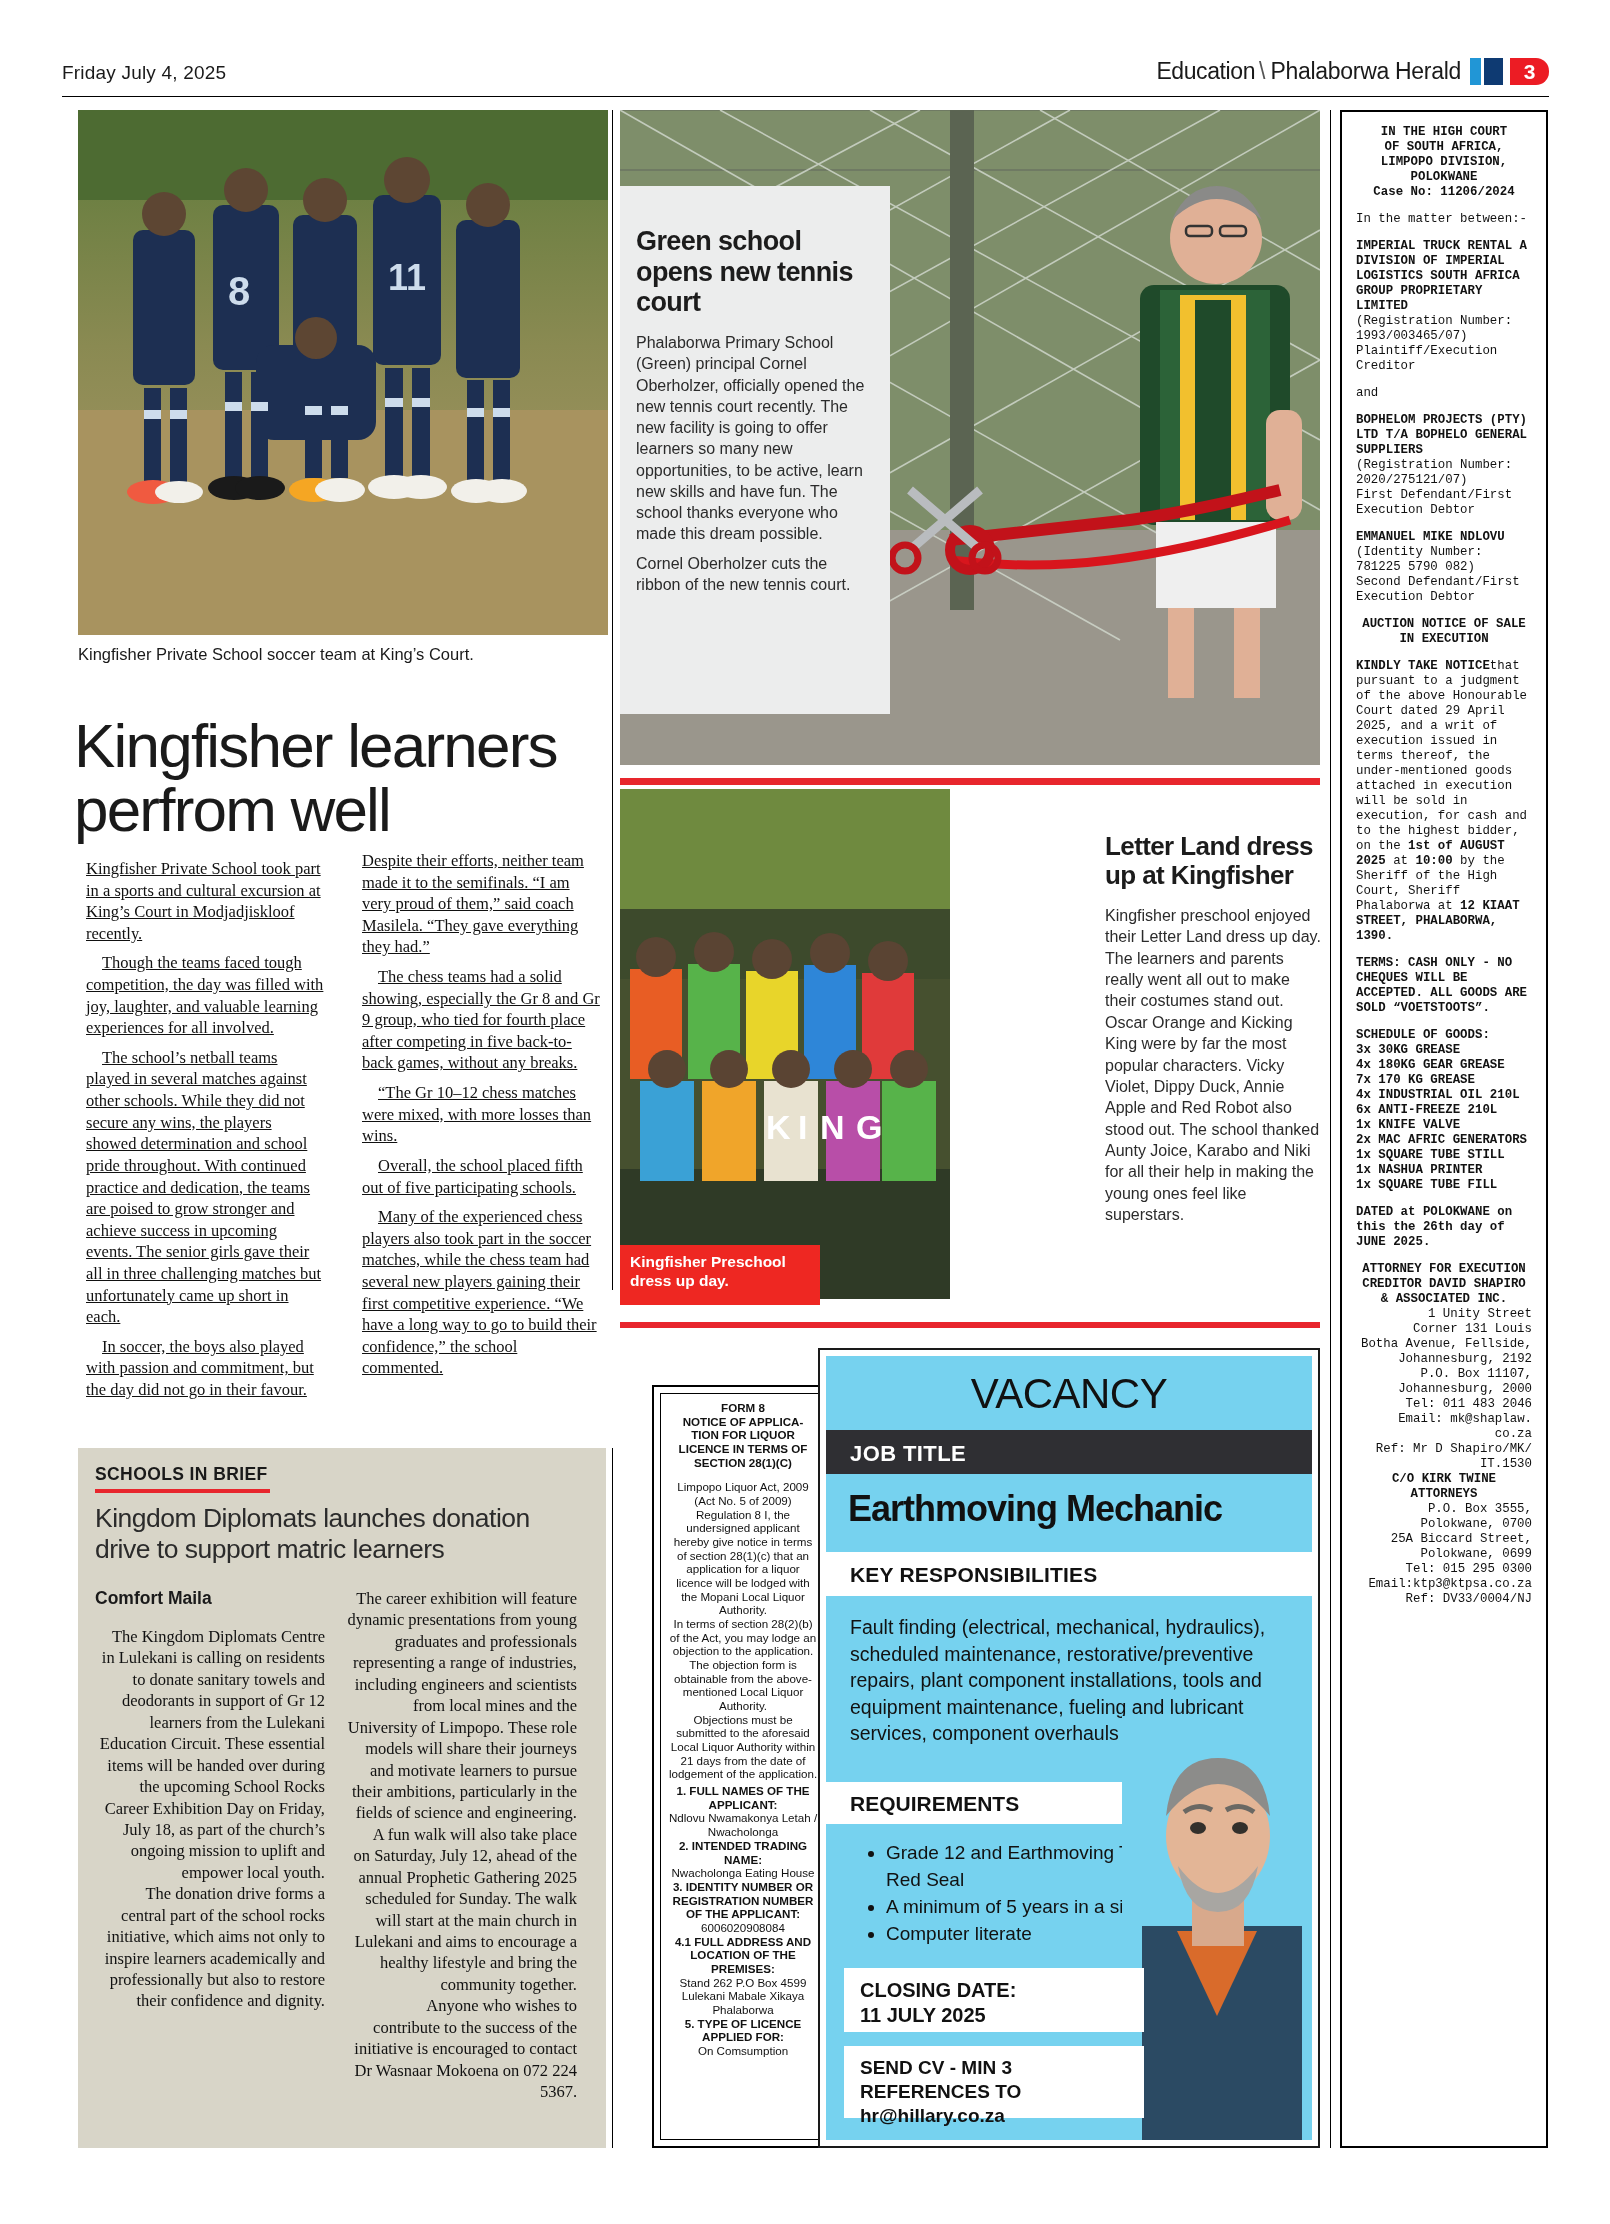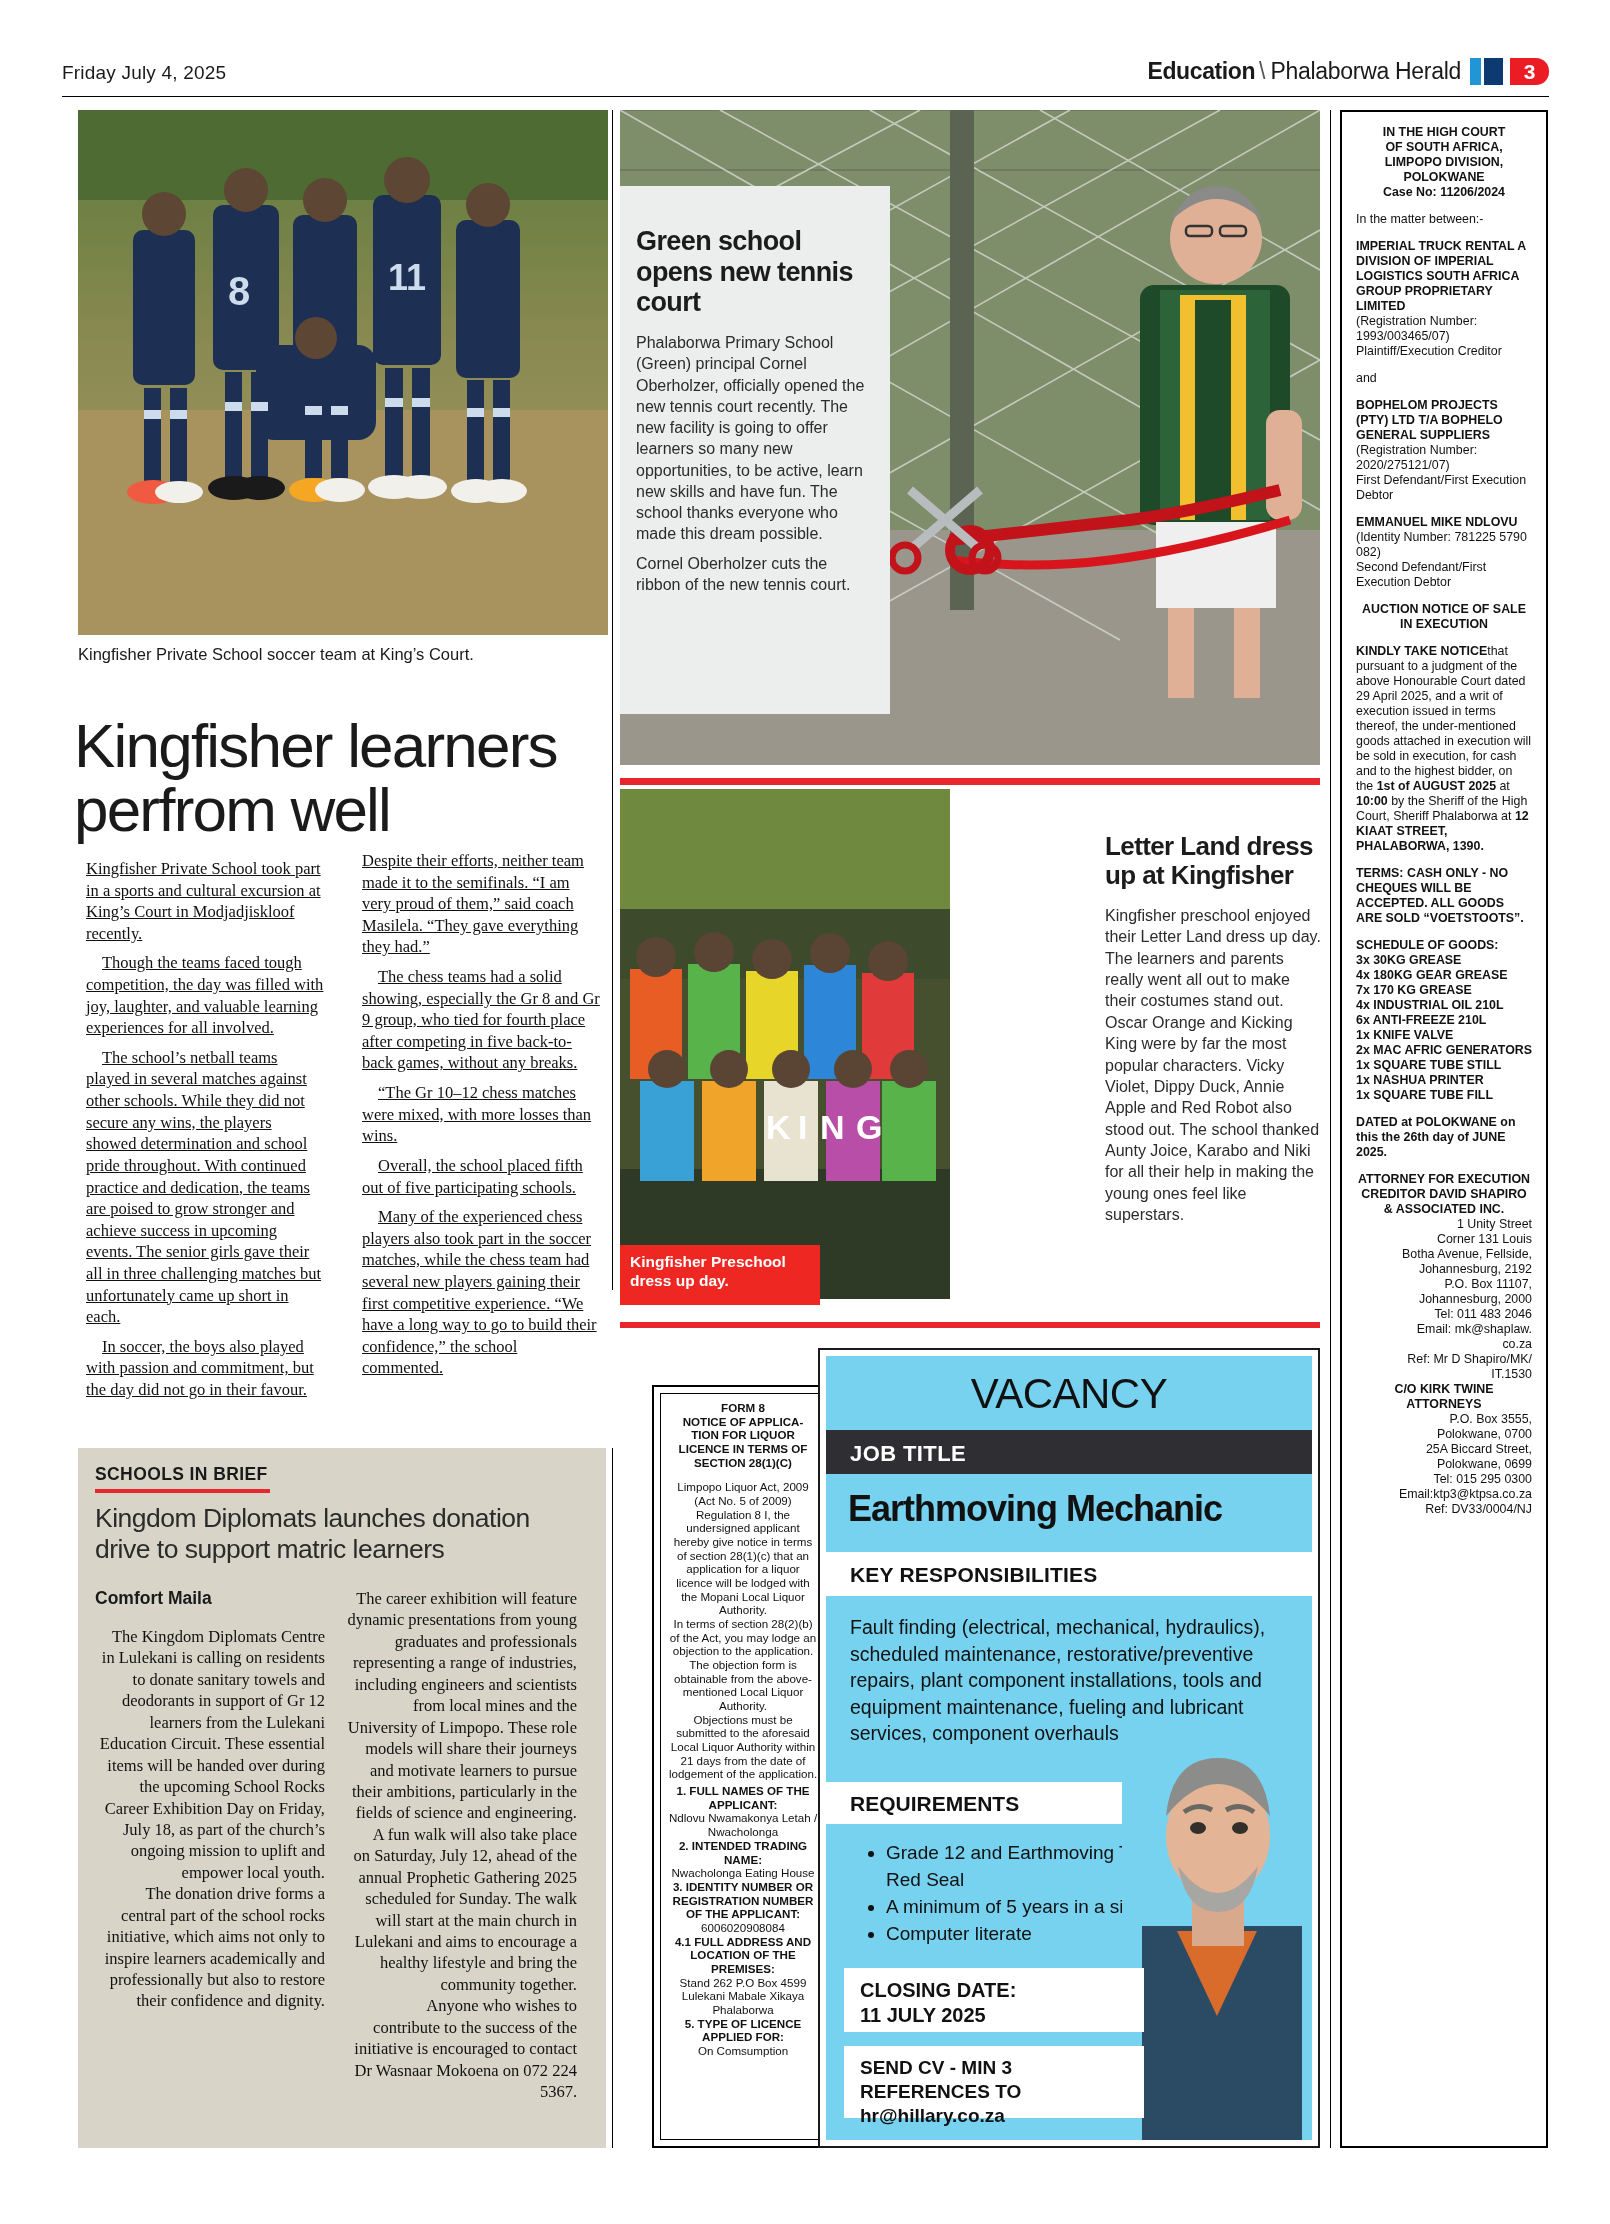--- a/index.html
+++ b/index.html
@@ -5,21 +5,21 @@
   html,body{margin:0;padding:0;background:#b9b9b9;}
   body{font-family:"Liberation Sans",sans-serif;}
   .page{
     position:relative;width:1610px;height:2224px;background:#ffffff;
     margin:0 auto;overflow:hidden;
   }
   
   .masthead{position:absolute;left:62px;top:58px;width:1487px;height:36px;}
   .date{position:absolute;left:0;top:4px;font-size:19px;color:#1a1a1a;font-family:"Liberation Sans",sans-serif;letter-spacing:.2px;}
   .mast-right{position:absolute;right:0;top:0;display:flex;align-items:center;gap:0;}
-  .mast-section{font-size:23px;font-weight:bold;color:#1a1a1a;letter-spacing:-.4px;}
+  .mast-section{font-size:23px;font-weight:normal;color:#1a1a1a;letter-spacing:-.4px;}
   .mast-slash{font-size:23px;color:#555;margin:0 5px 0 4px;}
   .mast-title{font-size:23px;color:#1a1a1a;letter-spacing:-.3px;}
   .flagbar{display:flex;align-items:center;margin-left:9px;}
   .flag-lt{width:11px;height:27px;background:#2196d6;}
   .flag-dk{width:19px;height:27px;background:#0e3a72;margin-left:3px;}
   .pagenum{width:39px;height:27px;background:#ec1c24;border-radius:0 13px 13px 0;color:#fff;font-size:21px;font-weight:bold;
            display:flex;align-items:center;justify-content:center;margin-left:7px;}
   .hrule{position:absolute;left:62px;top:96px;width:1487px;height:1px;background:#000;}
   .vdiv{position:absolute;width:1px;background:#000;}
 
@@ -81,21 +81,21 @@
   .vac-cd-box{position:absolute;left:18px;top:612px;width:300px;height:64px;background:#fff;}
   .vac-cd{position:absolute;left:16px;top:10px;font-size:20px;font-weight:bold;color:#111;line-height:1.25;}
   .vac-send-box{position:absolute;left:18px;top:690px;width:300px;height:72px;background:#fff;}
   .vac-send{position:absolute;left:16px;top:10px;width:270px;font-size:19px;font-weight:bold;color:#111;line-height:1.27;}
   .vac-foot{position:absolute;left:22px;top:782px;width:330px;font-size:19px;font-weight:bold;color:#111;line-height:1.3;}
   .vac-person{position:absolute;right:0;top:360px;width:190px;height:430px;overflow:hidden;}
 
   
   .legal{position:absolute;left:1340px;top:110px;width:208px;height:2038px;border:2px solid #000;background:#fff;box-sizing:border-box;}
   .legal-inner{position:absolute;left:5px;top:5px;right:5px;bottom:5px;overflow:hidden;padding:8px 9px 0 9px;box-sizing:border-box;
-       font-size:12.4px;line-height:1.21;color:#111;}
+       font-size:12.4px;line-height:1.21;color:#111;font-family:Liberation Mono, monospace;}
   .legal-inner .c{text-align:center;}
   .legal-inner .r{text-align:right;}
   .legal-inner .b{font-weight:bold;}
   .legal-inner .sp{height:12px;}
 
   
   .dv1{left:612px;top:110px;height:1180px;}
   .dv2{left:1330px;top:110px;height:2038px;}
   .dv3{left:612px;top:1448px;height:700px;}
 </style>

